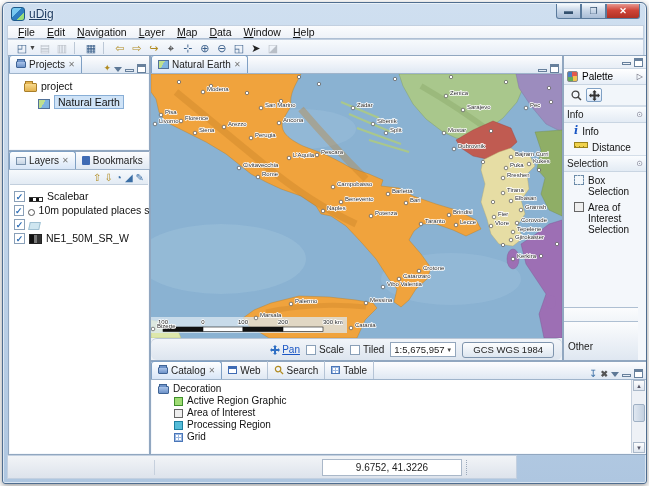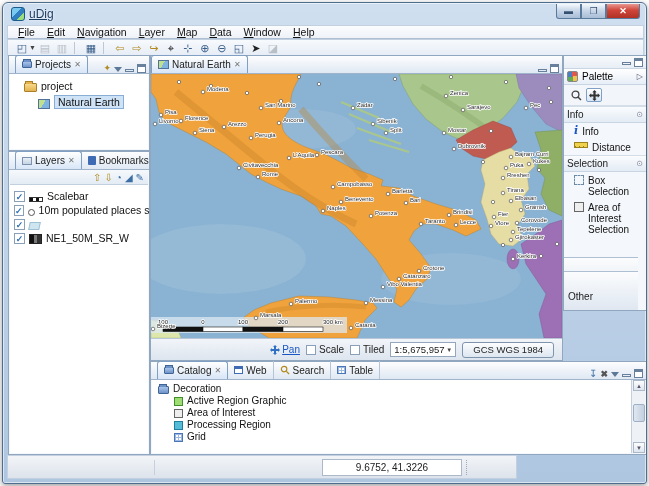--- a/index.html
+++ b/index.html
@@ -23,21 +23,21 @@
   .menu-item{display:inline-block;font-size:10.5px;color:#111;padding:0 6px;}
   .menu-item::first-letter{text-decoration:underline;}
   #toolbar{left:4px;top:36px;width:637px;height:17px;background:linear-gradient(#f7fafd,#e7edf6);border:1px solid #c3d0e0;display:flex;align-items:center;padding-left:6px;gap:1px;}
   .tb-btn{display:inline-block;min-width:16px;text-align:center;font-size:11px;line-height:14px;color:#6b5310;}
   .tb-btn.c1{color:#b08a1f;} .tb-btn.c2{color:#3a5f8a;} .tb-btn.c3{color:#222;}
   .tb-btn.disabled{color:#b9bfc7;}
   .tb-sep{width:5px;height:12px;border-left:1px solid #bcc8d6;margin:0 3px;}
   .tb-dd{font-size:7px;color:#444;margin-left:-2px;}
   
   .panel{background:#f4f7fb;border:1px solid #91a7c0;}
-  .tabrow{position:absolute;left:0;top:0;right:0;height:18px;background:linear-gradient(#fdfdfe,#dfe8f3);border-bottom:1px solid #9fb4cb;display:flex;align-items:flex-end;padding-left:6px;}
+  .tabrow{position:absolute;left:0;top:0;right:0;height:18px;background:linear-gradient(#fdfdfe,#dfe8f3);border-bottom:1px solid #9fb4cb;display:flex;align-items:flex-end;}
   .tab{height:18px;display:flex;align-items:center;gap:3px;padding:0 6px;font-size:10px;color:#222;border-right:1px solid #b5c4d6;}
   .tab.sel{background:linear-gradient(#ffffff,#d8e6f7);border:1px solid #7fa0c4;border-bottom:none;border-radius:3px 3px 0 0;}
   .tab .x{font-size:8px;color:#777;}
   .hdr-icons{margin-left:auto;display:flex;align-items:center;gap:3px;padding-right:3px;}
   .mini{width:9px;height:9px;position:relative;}
   .mini.minz{height:3px;border:1px solid #67809c;margin-top:4px;}
   .mini.maxz{border:1px solid #67809c;border-top:3px solid #67809c;background:#fff;}
   .mini.dd{width:0;height:0;border-left:4px solid transparent;border-right:4px solid transparent;border-top:5px solid #5d7896;margin-top:2px;}
   .content{position:absolute;left:1px;right:1px;top:18px;bottom:1px;background:#fff;overflow:hidden;}
   .treerow{display:flex;align-items:flex-end;gap:4px;font-size:10.5px;color:#111;height:14px;padding-left:4px;white-space:nowrap;}
@@ -66,27 +66,27 @@
   #projects-panel{left:5px;top:52px;width:142px;height:96px;}
   #layers-panel{left:5px;top:148px;width:142px;height:304px;}
   #layers-toolbar{position:absolute;left:1px;right:1px;top:18px;height:15px;background:linear-gradient(#f6f9fc,#e3ebf4);border-bottom:1px solid #c2cfdd;display:flex;justify-content:flex-end;align-items:center;gap:3px;padding-right:4px;font-size:10px;}
   #layers-list{position:absolute;left:1px;right:1px;top:33px;bottom:1px;background:#fff;padding-top:3px;}
   #layers-list .treerow{height:14px;}
   
   #map-editor{left:147px;top:52px;width:413px;height:306px;border:1px solid #91a7c0;background:#eef2f7;}
   #map-tabrow{position:absolute;left:0;top:0;right:0;height:18px;background:linear-gradient(#fdfdfe,#dfe8f3);border-bottom:1px solid #9fb4cb;display:flex;align-items:flex-end;}
   #map-canvas{position:absolute;left:0;top:18px;width:411px;height:264px;}
   #map-canvas svg{display:block;}
-  #map-bottombar{position:absolute;left:0;bottom:0;right:0;height:22px;background:linear-gradient(#f2f5f9,#dde5ef);border-top:1px solid #b9c6d6;display:flex;align-items:center;justify-content:flex-end;gap:6px;padding-right:8px;font-size:10px;color:#222;}
+  #map-bottombar{position:absolute;left:0;bottom:0;right:0;height:22px;background:linear-gradient(#f2f5f9,#dde5ef);border-top:1px solid #b9c6d6;display:flex;align-items:center;justify-content:flex-end;gap:6px;padding-right:8px;font-size:10px;color:#222;border-radius:6px;}
   .panlink{color:#1a56c4;text-decoration:underline;display:flex;align-items:center;gap:2px;}
   .cb{width:10px;height:10px;border:1px solid #8aa0b8;background:#fff;display:inline-block;}
   .scale-combo{width:66px;height:15px;border:1px solid #93a6bc;background:#fff;font-size:9.5px;display:flex;align-items:center;justify-content:space-between;padding:0 3px;}
   .crs-btn{height:16px;border:1px solid #7e94ad;border-radius:3px;background:linear-gradient(#fcfdfe,#dde6f0);font-size:9.5px;padding:0 10px;display:flex;align-items:center;}
   
-  #palette-panel{left:560px;top:52px;width:84px;height:256px;}
+  #palette-panel{left:560px;top:52px;width:84px;height:306px;}
   #palette-panel .striprow{position:absolute;left:0;top:0;right:0;height:13px;display:flex;justify-content:flex-end;gap:3px;padding:2px 3px 0 0;background:linear-gradient(#f8fafc,#e8eef6);border-bottom:1px solid #c9d5e2;}
   .p-hdr{display:flex;align-items:center;gap:4px;font-size:10px;padding:2px 3px;background:linear-gradient(#fff,#e7eef7);border-bottom:1px solid #c9d5e2;}
   .p-sec{display:flex;align-items:center;font-size:10px;padding:2px 3px;background:linear-gradient(#fafcfe,#e3ebf4);border-top:1px solid #d4dee9;border-bottom:1px solid #c9d5e2;color:#222;}
   .p-item{display:flex;align-items:flex-start;gap:4px;font-size:10px;padding:3px 2px 2px 10px;color:#111;}
   .p-tools{display:flex;gap:2px;padding:3px 4px;border-bottom:1px solid #d4dee9;background:#f2f6fa;}
   .tool-btn{width:16px;height:14px;display:flex;align-items:center;justify-content:center;}
   .tool-btn.sel{border:1px solid #7fa0c4;background:linear-gradient(#fff,#d8e6f7);border-radius:2px;}
   .collapse-bar{position:absolute;left:0;right:8px;height:14px;background:linear-gradient(#fbfcfd,#dfe7f1);border-top:1px solid #aebfd2;font-size:10px;padding:19px 4px;color:#222;}
   .palette-ico{width:11px;height:11px;border-radius:2px;background:conic-gradient(#e2574c 0 25%,#f2c14e 0 50%,#62ab56 0 75%,#4a7fc1 0);border:1px solid #888;}
   

